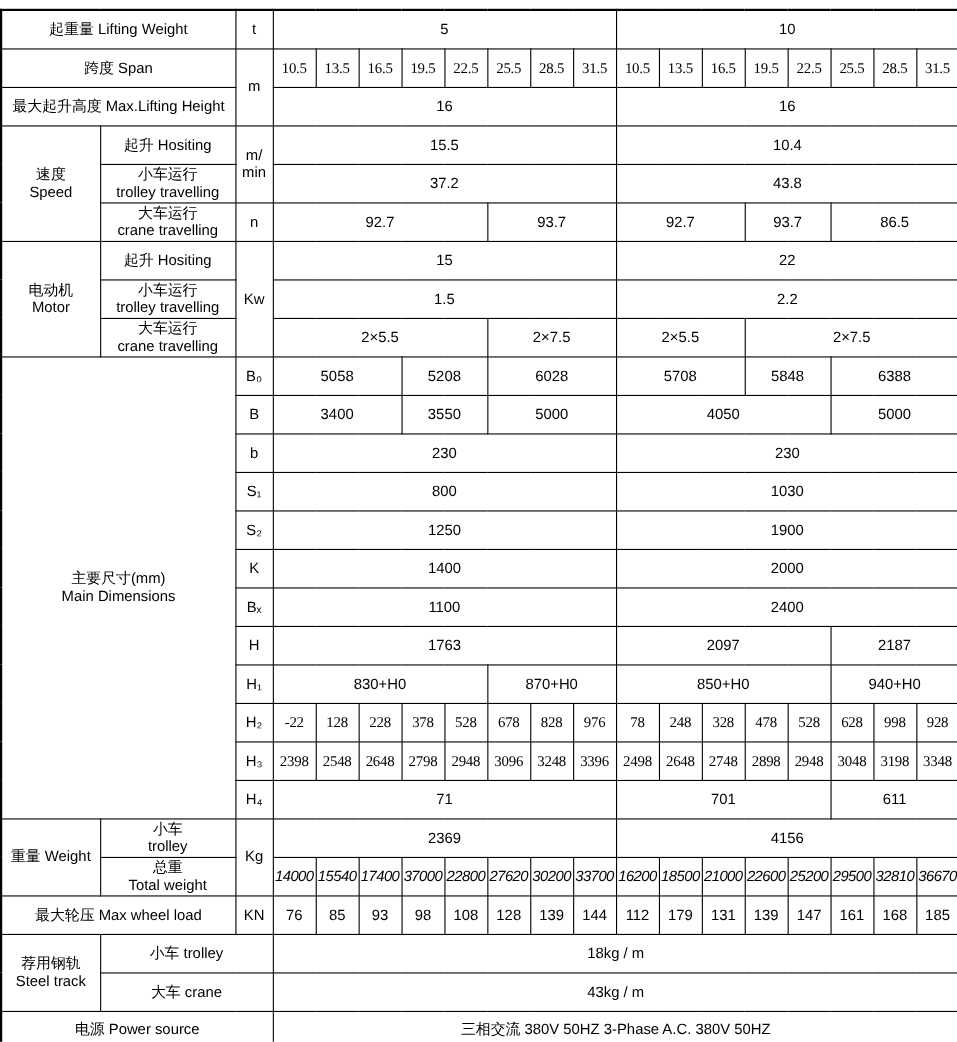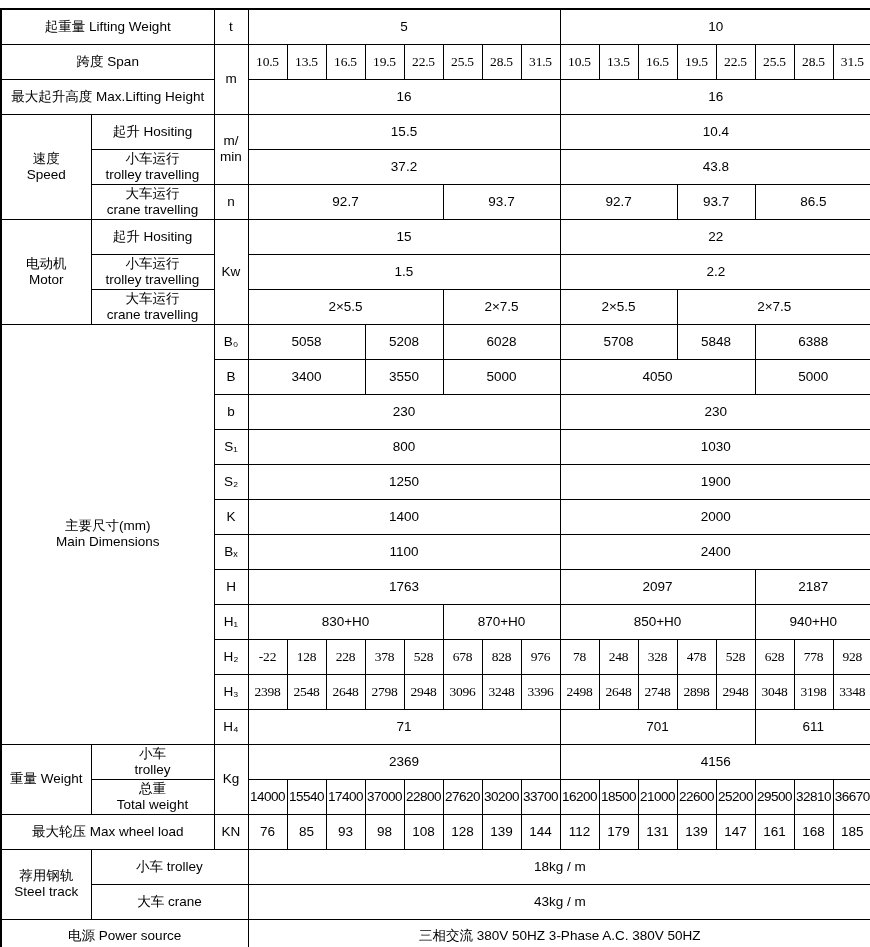--- a/index.html
+++ b/index.html
@@ -17,21 +17,21 @@
     border:1px solid #000;
     text-align:center; vertical-align:middle;
     font-size:13.5px; color:#000;
     padding:0 1px; line-height:1.18;
     white-space:pre-line;
     overflow:hidden;
   }
   table.spec tr{ height:35px; }
   td.bL{ border-left:2px solid #000; }
   td.sm{ font-size:12px; letter-spacing:-0.2px;font-family:Liberation Serif, serif; }
-  td.xs{ font-size:10.8px; letter-spacing:-0.5px; }
+  td.xs{ font-size:10.8px; letter-spacing:-0.5px;font-style:italic; }
   .c-lab1{ width:90px; } .c-lab2{ width:123px; } .c-unit{ width:34px; } .c-data{ width:39px; }
 </style>
 </head>
 <body>
 
 <div class="sheet">
   <table class="spec">
     <colgroup>
       <col class="c-lab1">
         <col class="c-lab2">
@@ -198,21 +198,21 @@
           <td class="sm">528</td>
           <td class="sm">678</td>
           <td class="sm">828</td>
           <td class="sm">976</td>
           <td class="sm bL">78</td>
           <td class="sm">248</td>
           <td class="sm">328</td>
           <td class="sm">478</td>
           <td class="sm">528</td>
           <td class="sm">628</td>
-          <td class="sm">778</td>
+          <td class="sm">998</td>
           <td class="sm">928</td>
         </tr>
         <tr>
           <td>H₃</td>
           <td class="sm">2398</td>
           <td class="sm">2548</td>
           <td class="sm">2648</td>
           <td class="sm">2798</td>
           <td class="sm">2948</td>
           <td class="sm">3096</td>

